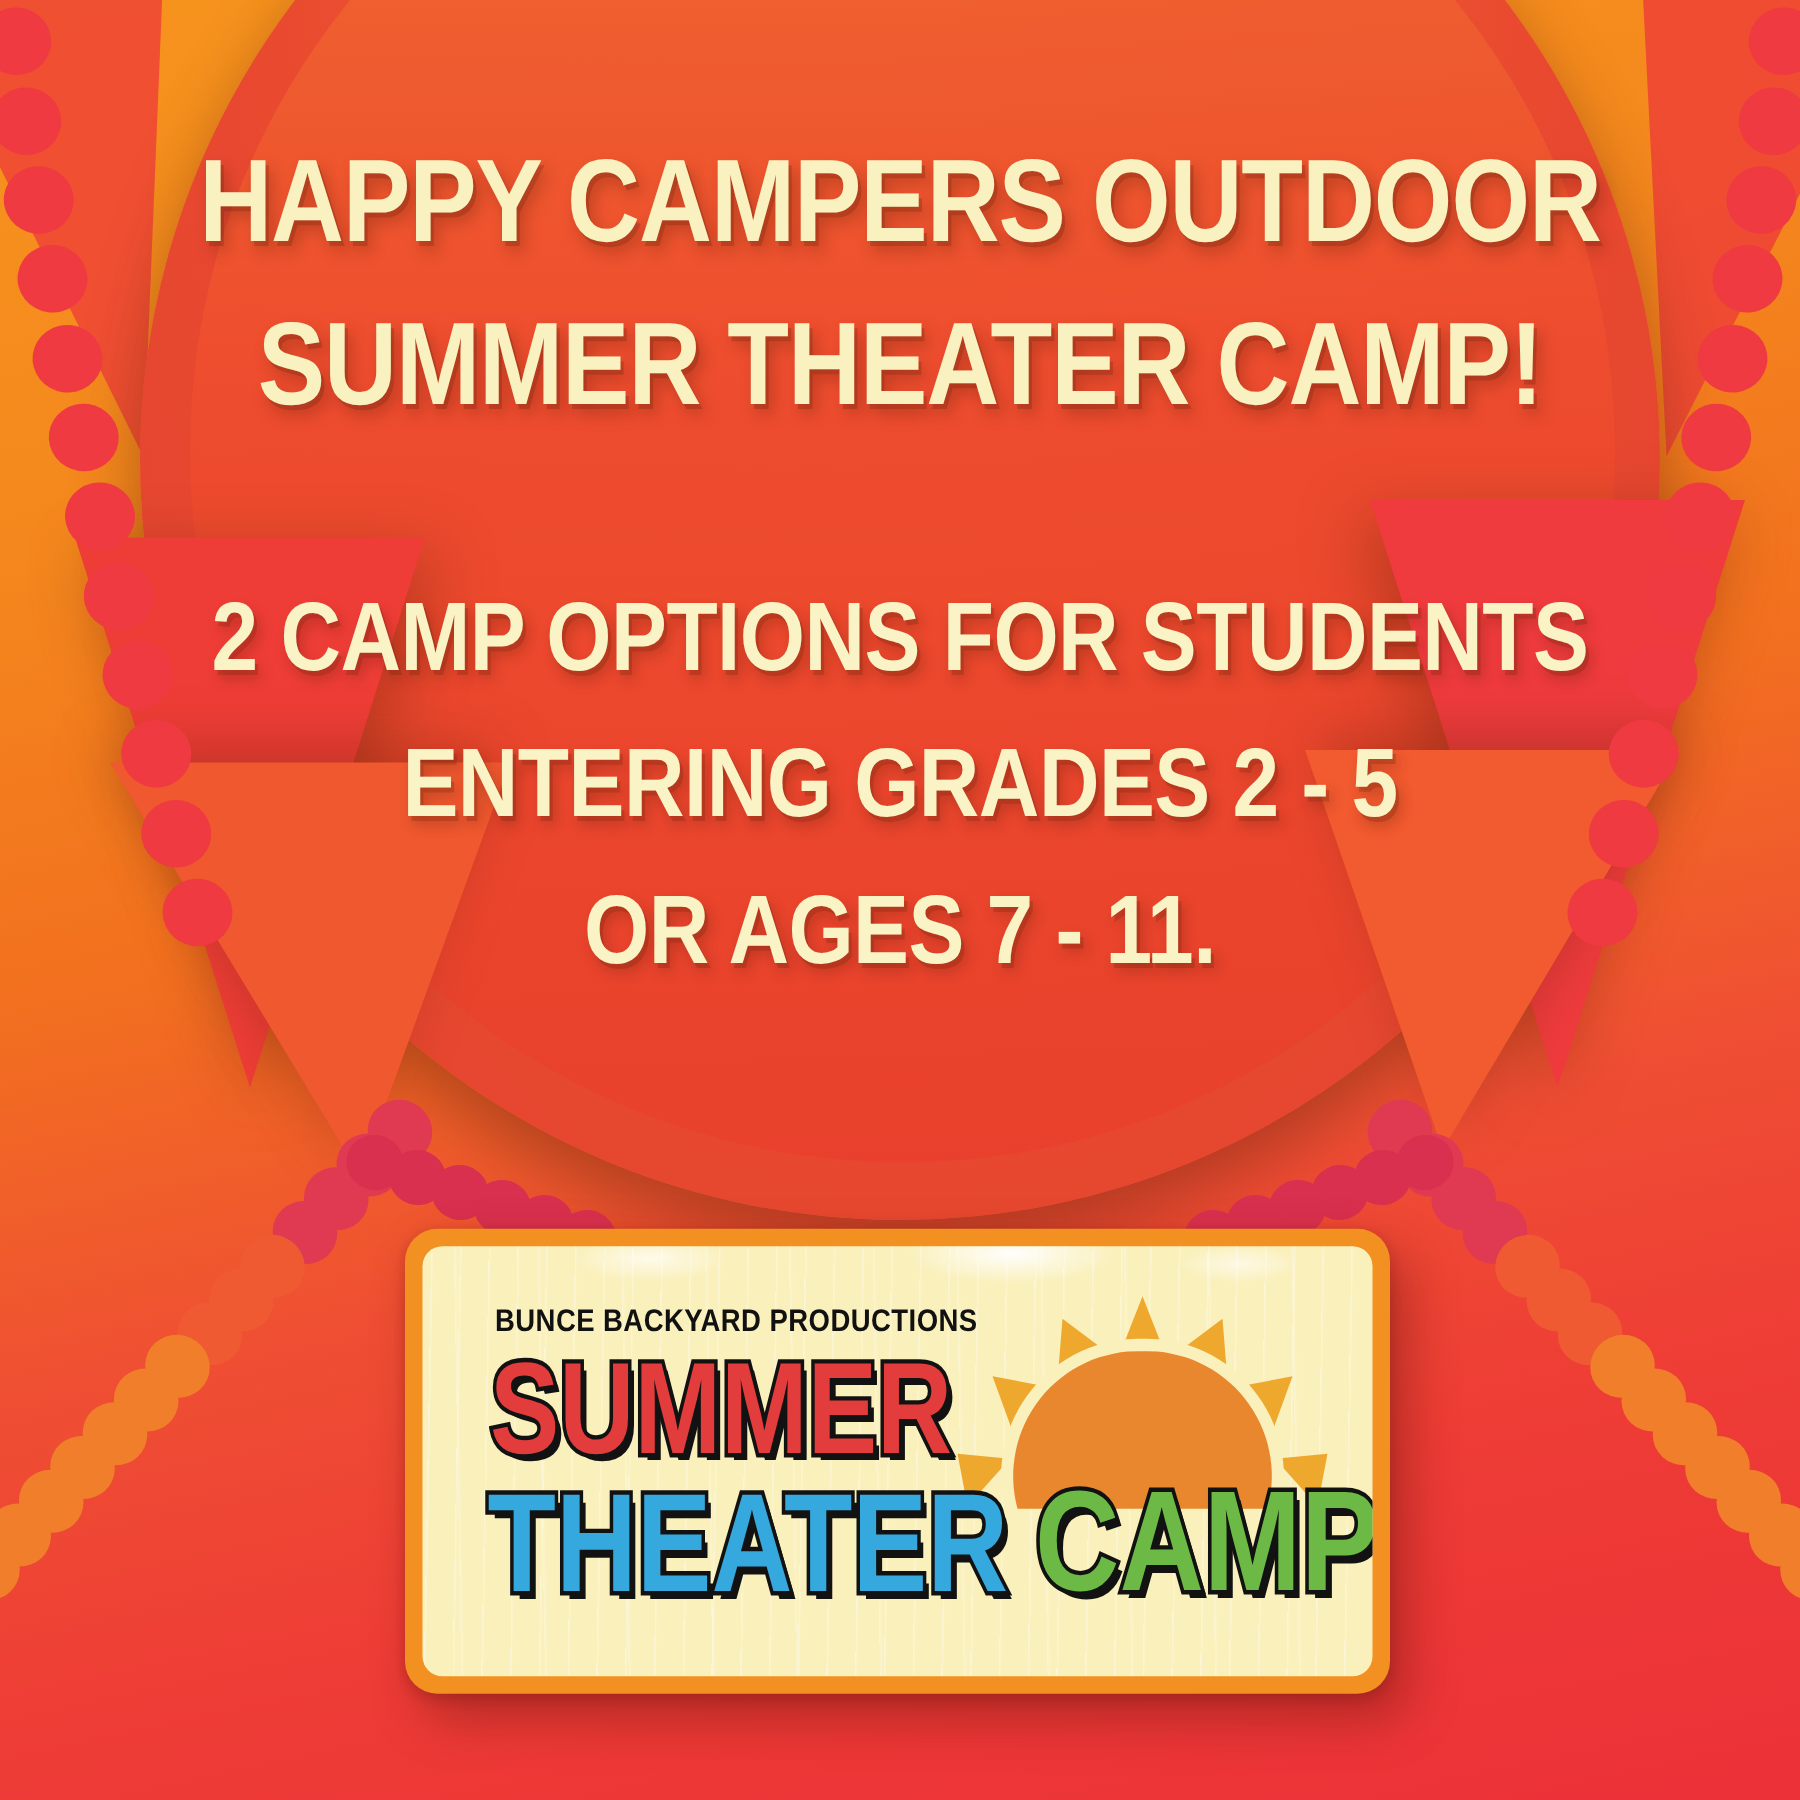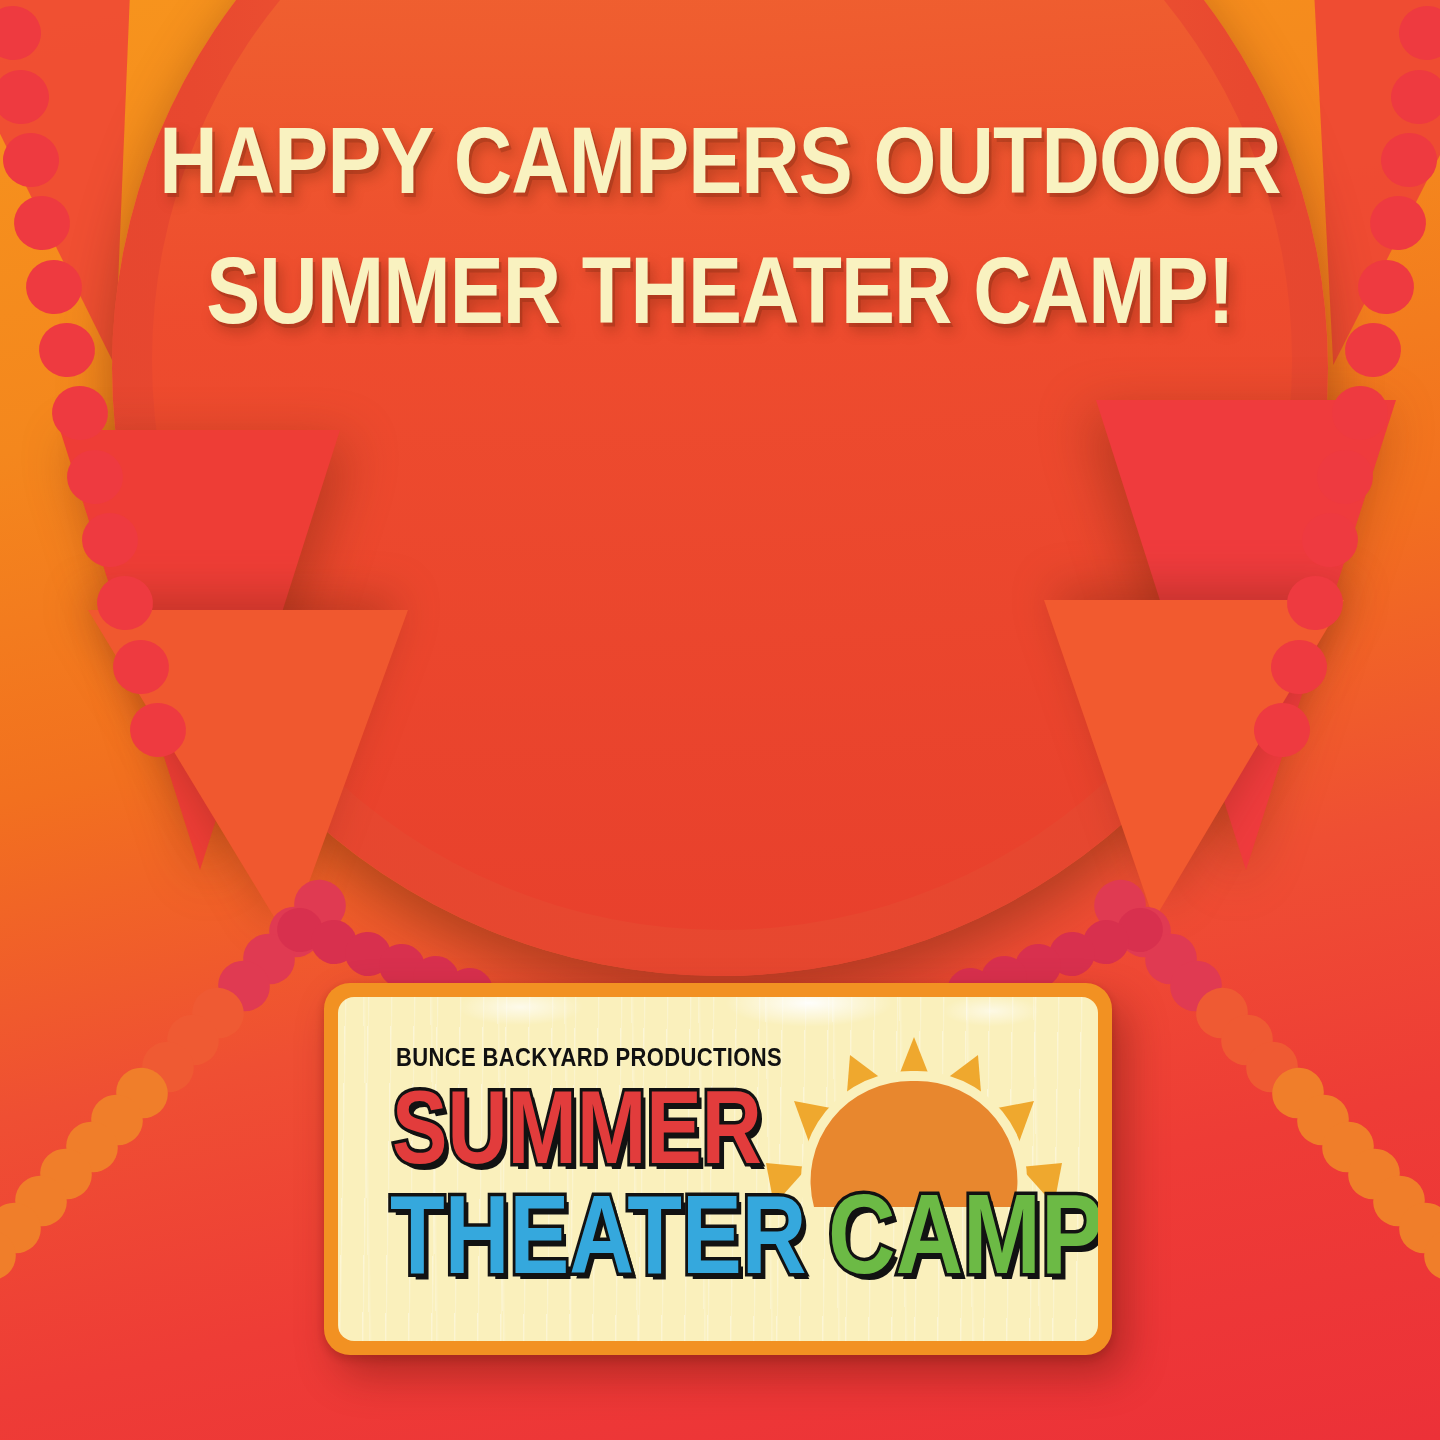--- a/index.html
+++ b/index.html
@@ -343,20 +343,25 @@
       <div class="dot" style="left: 1083px; top: 920px; width: 46px; height: 44px; background: rgb(216, 48, 78); transform: rotate(-18deg);"></div>
       <div class="dot" style="left: 1049px; top: 932px; width: 46px; height: 44px; background: rgb(216, 48, 78); transform: rotate(-18deg);"></div>
       <div class="dot" style="left: 1015px; top: 944px; width: 46px; height: 44px; background: rgb(216, 48, 78); transform: rotate(-18deg);"></div>
       <div class="dot" style="left: 981px; top: 956px; width: 46px; height: 44px; background: rgb(216, 48, 78); transform: rotate(-18deg);"></div>
       <div class="dot" style="left: 947px; top: 968px; width: 46px; height: 44px; background: rgb(216, 48, 78); transform: rotate(-18deg);"></div>
     </div>
 
   <div class="copy">
     <div class="headline">HAPPY CAMPERS OUTDOOR</div>
     <div class="headline">SUMMER THEATER CAMP!</div>
+    <div class="subcopy">
+      <div class="subline">2 CAMP OPTIONS FOR STUDENTS</div>
+      <div class="subline">ENTERING GRADES 2 - 5</div>
+      <div class="subline">OR AGES 7 - 11.</div>
+    </div>
   </div>
 
   <div class="logo-card">
     <div class="logo-inner">
 
       <div class="sun-wrap">
         <svg viewBox="0 0 300 190" width="300" height="190" aria-hidden="true">
           <g fill="#efa82e">
             <polygon points="150,2 128,58 172,58"></polygon>
             <polygon points="86,20 82,70 118,44"></polygon>

